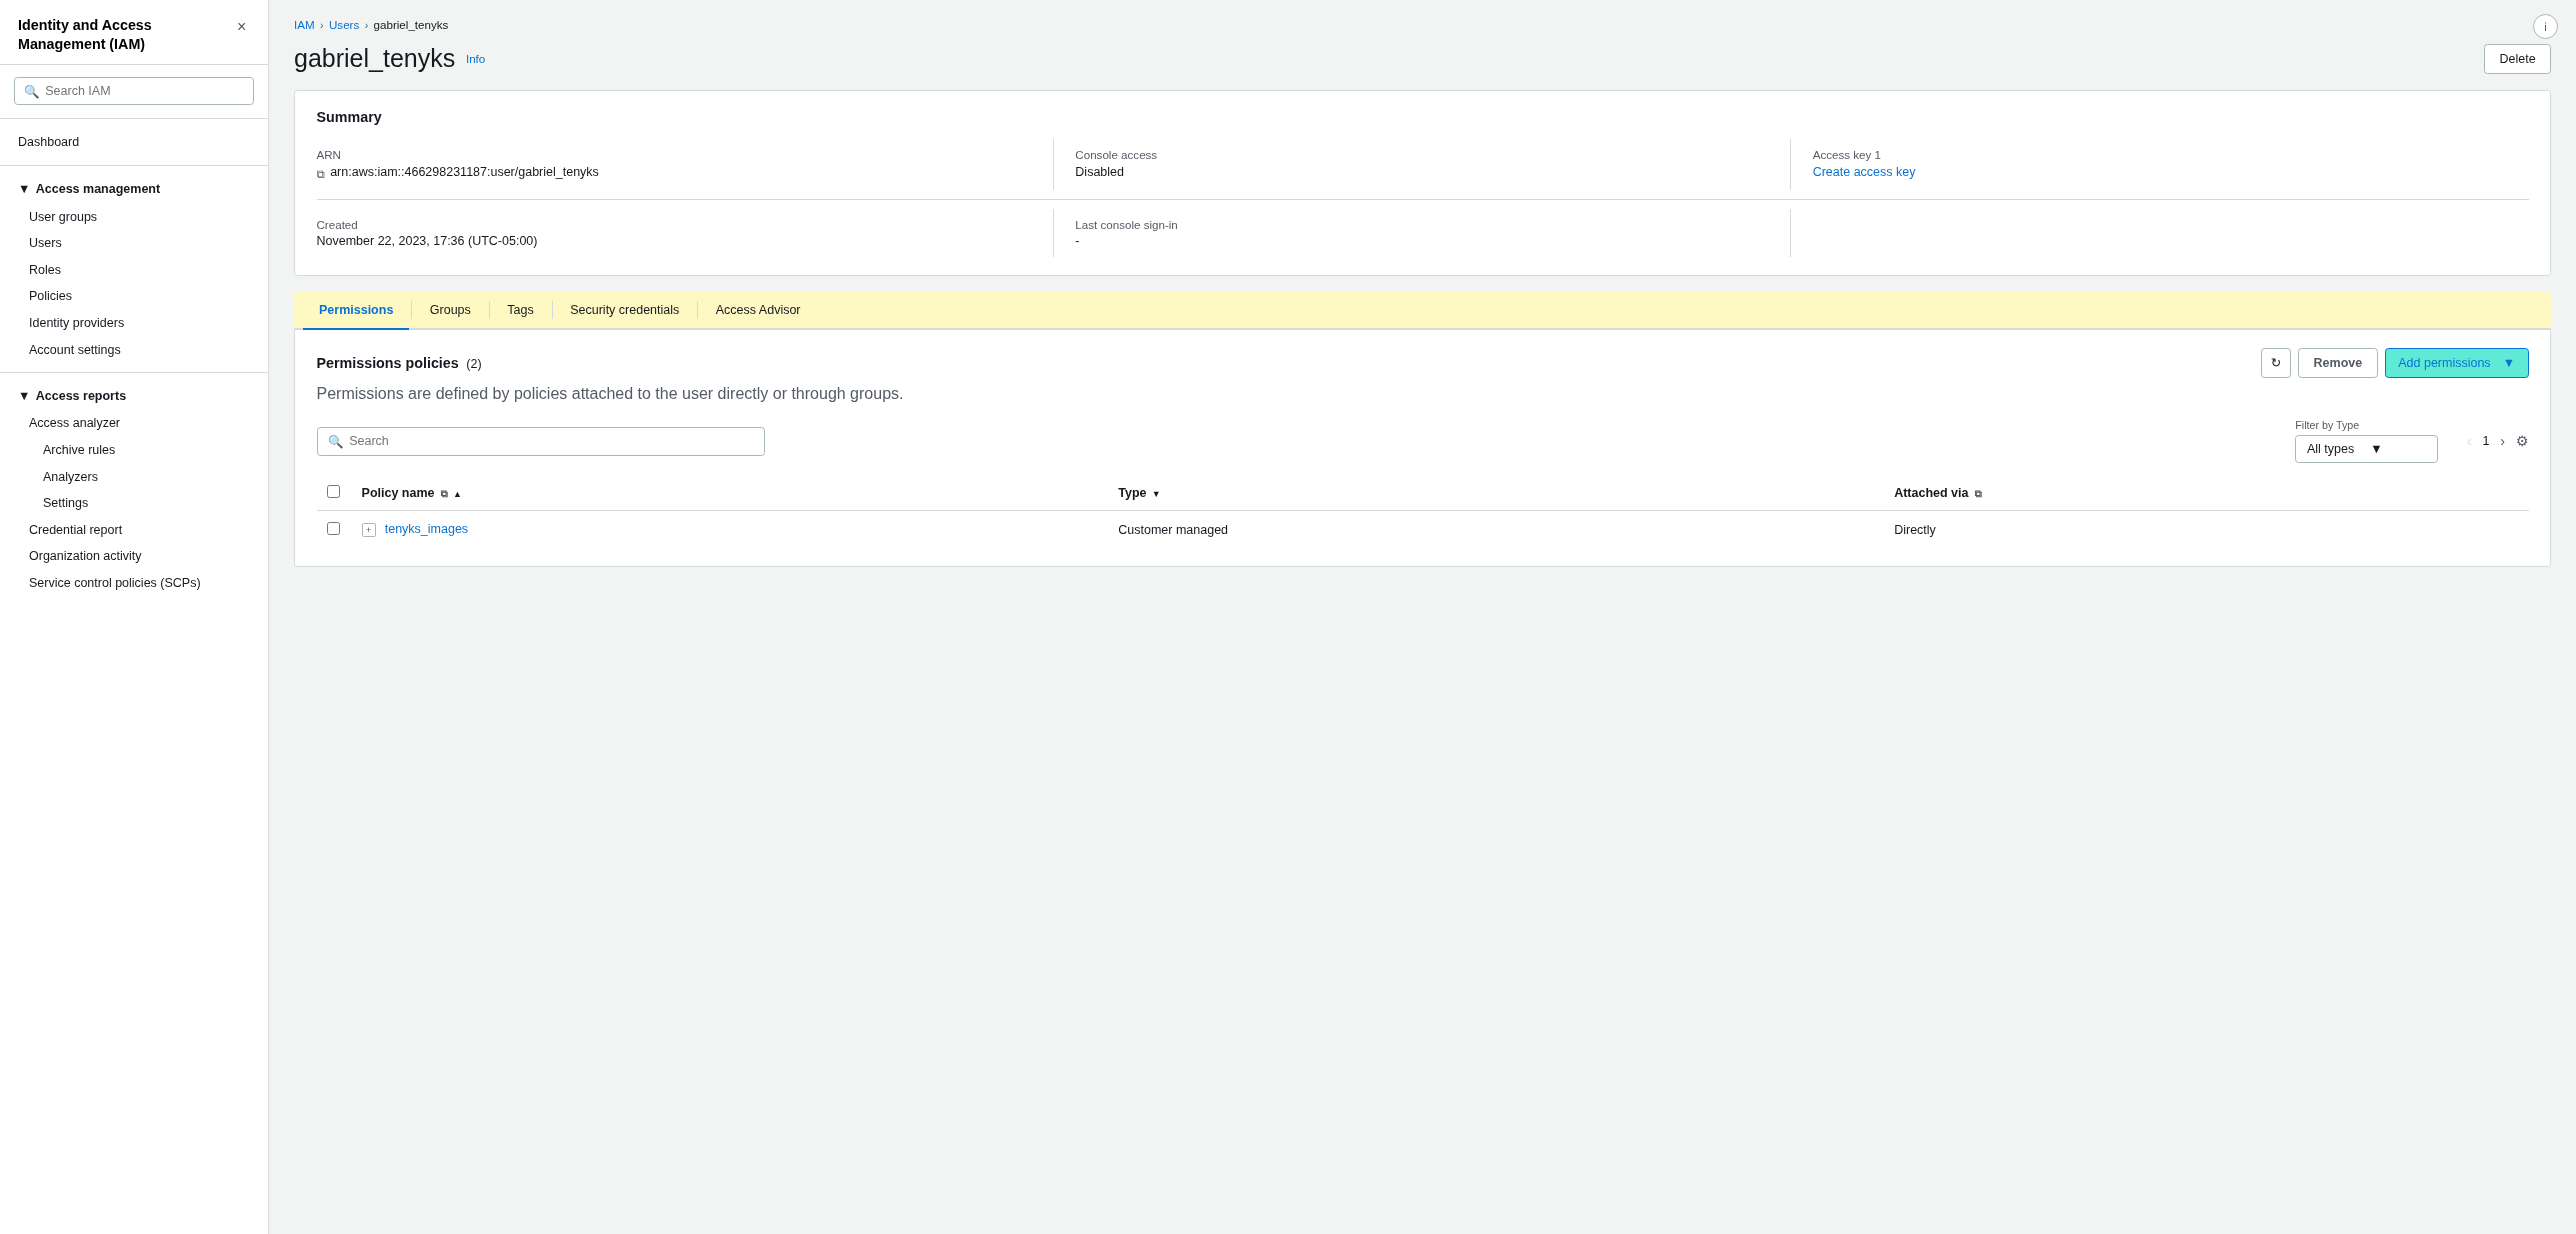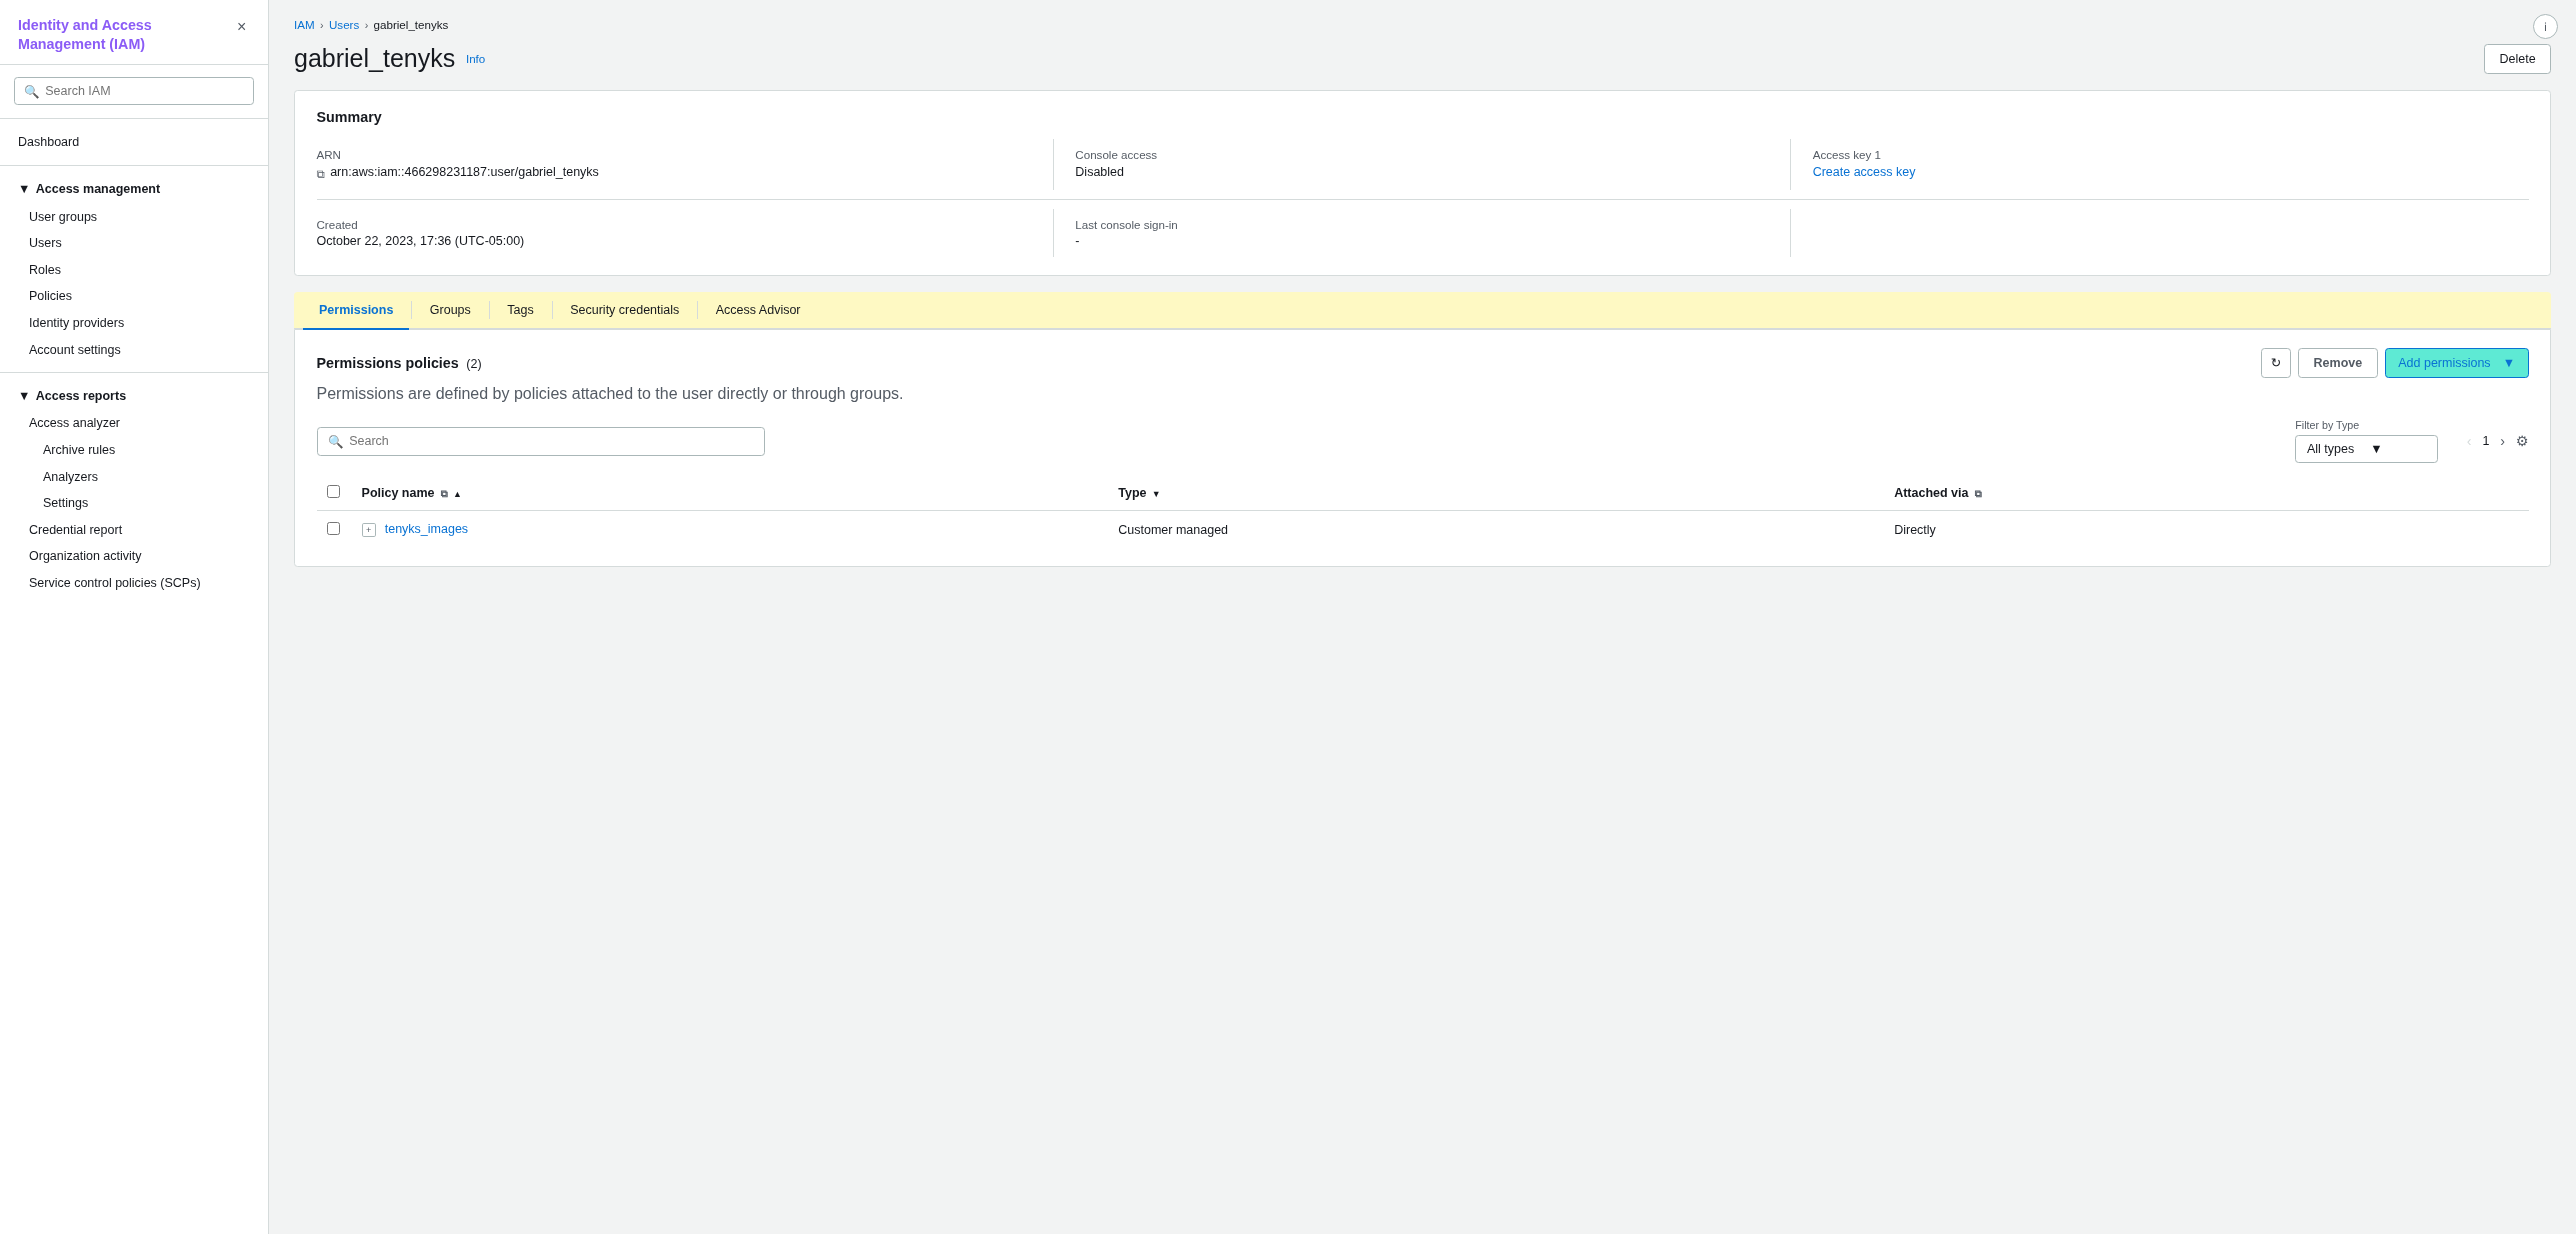--- a/index.html
+++ b/index.html
@@ -19,21 +19,21 @@
     .sidebar-header {
       padding: 16px 18px 10.7px 18px;
       display: flex;
       justify-content: space-between;
       align-items: flex-start;
       border-bottom: 0.9px solid #d5dbdb;
     }
     .sidebar-title {
       font-size: 14.3px;
       font-weight: 700;
-      color: #8b5cf6;
+      color: #000000;
       line-height: 1.3;
     }
     .sidebar-close {
       background: none;
       border: none;
       cursor: pointer;
       font-size: 16px;
       color: #545b64;
       padding: 1.8px 3.6px;
     }
@@ -483,21 +483,21 @@
         </div>
 
         <div class="summary-cell" style="padding-left: 21.5px;">
           <div class="summary-label">Access key 1</div>
           <a class="summary-value link">Create access key</a>
         </div>
       </div>
       <div class="summary-row-bottom">
         <div class="summary-cell" style="border-right: 0.9px solid #d5dbdb;">
           <div class="summary-label">Created</div>
-          <div class="summary-value">October 22, 2023, 17:36 (UTC-05:00)</div>
+          <div class="summary-value">November 22, 2023, 17:36 (UTC-05:00)</div>
         </div>
         <div class="summary-cell" style="border-right: 0.9px solid #d5dbdb; padding-left: 21.5px;">
           <div class="summary-label">Last console sign-in</div>
           <div class="summary-value">-</div>
         </div>
         <div class="summary-cell" style="padding-left: 21.5px;"></div>
       </div>
     </div>
 
     <div class="tabs">

